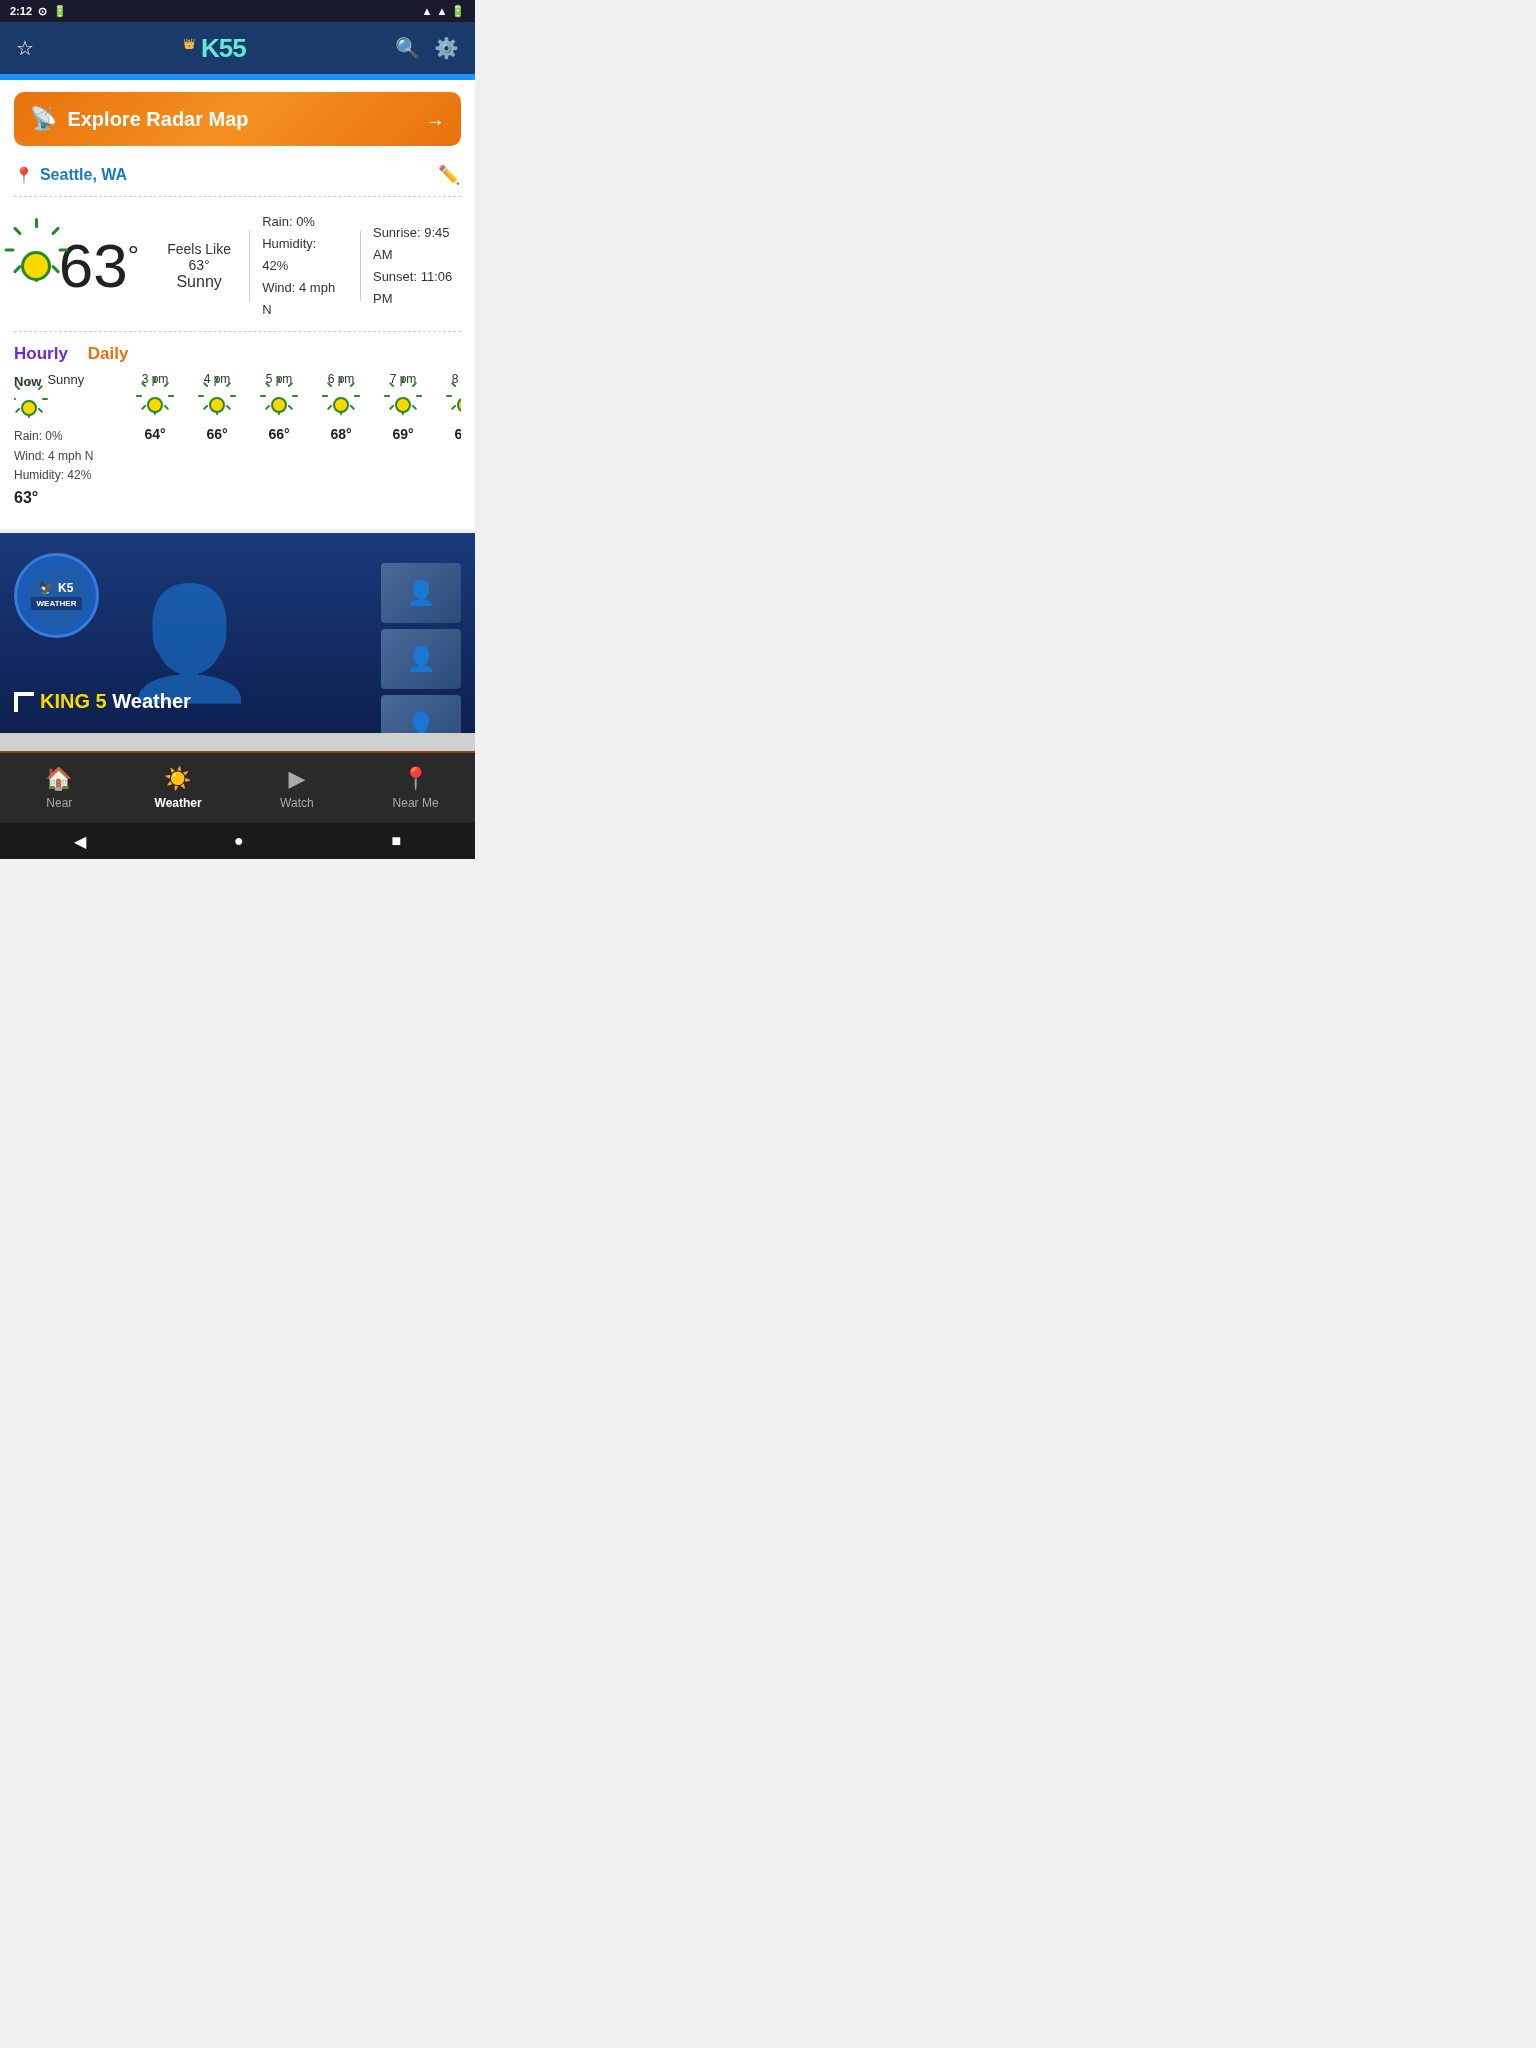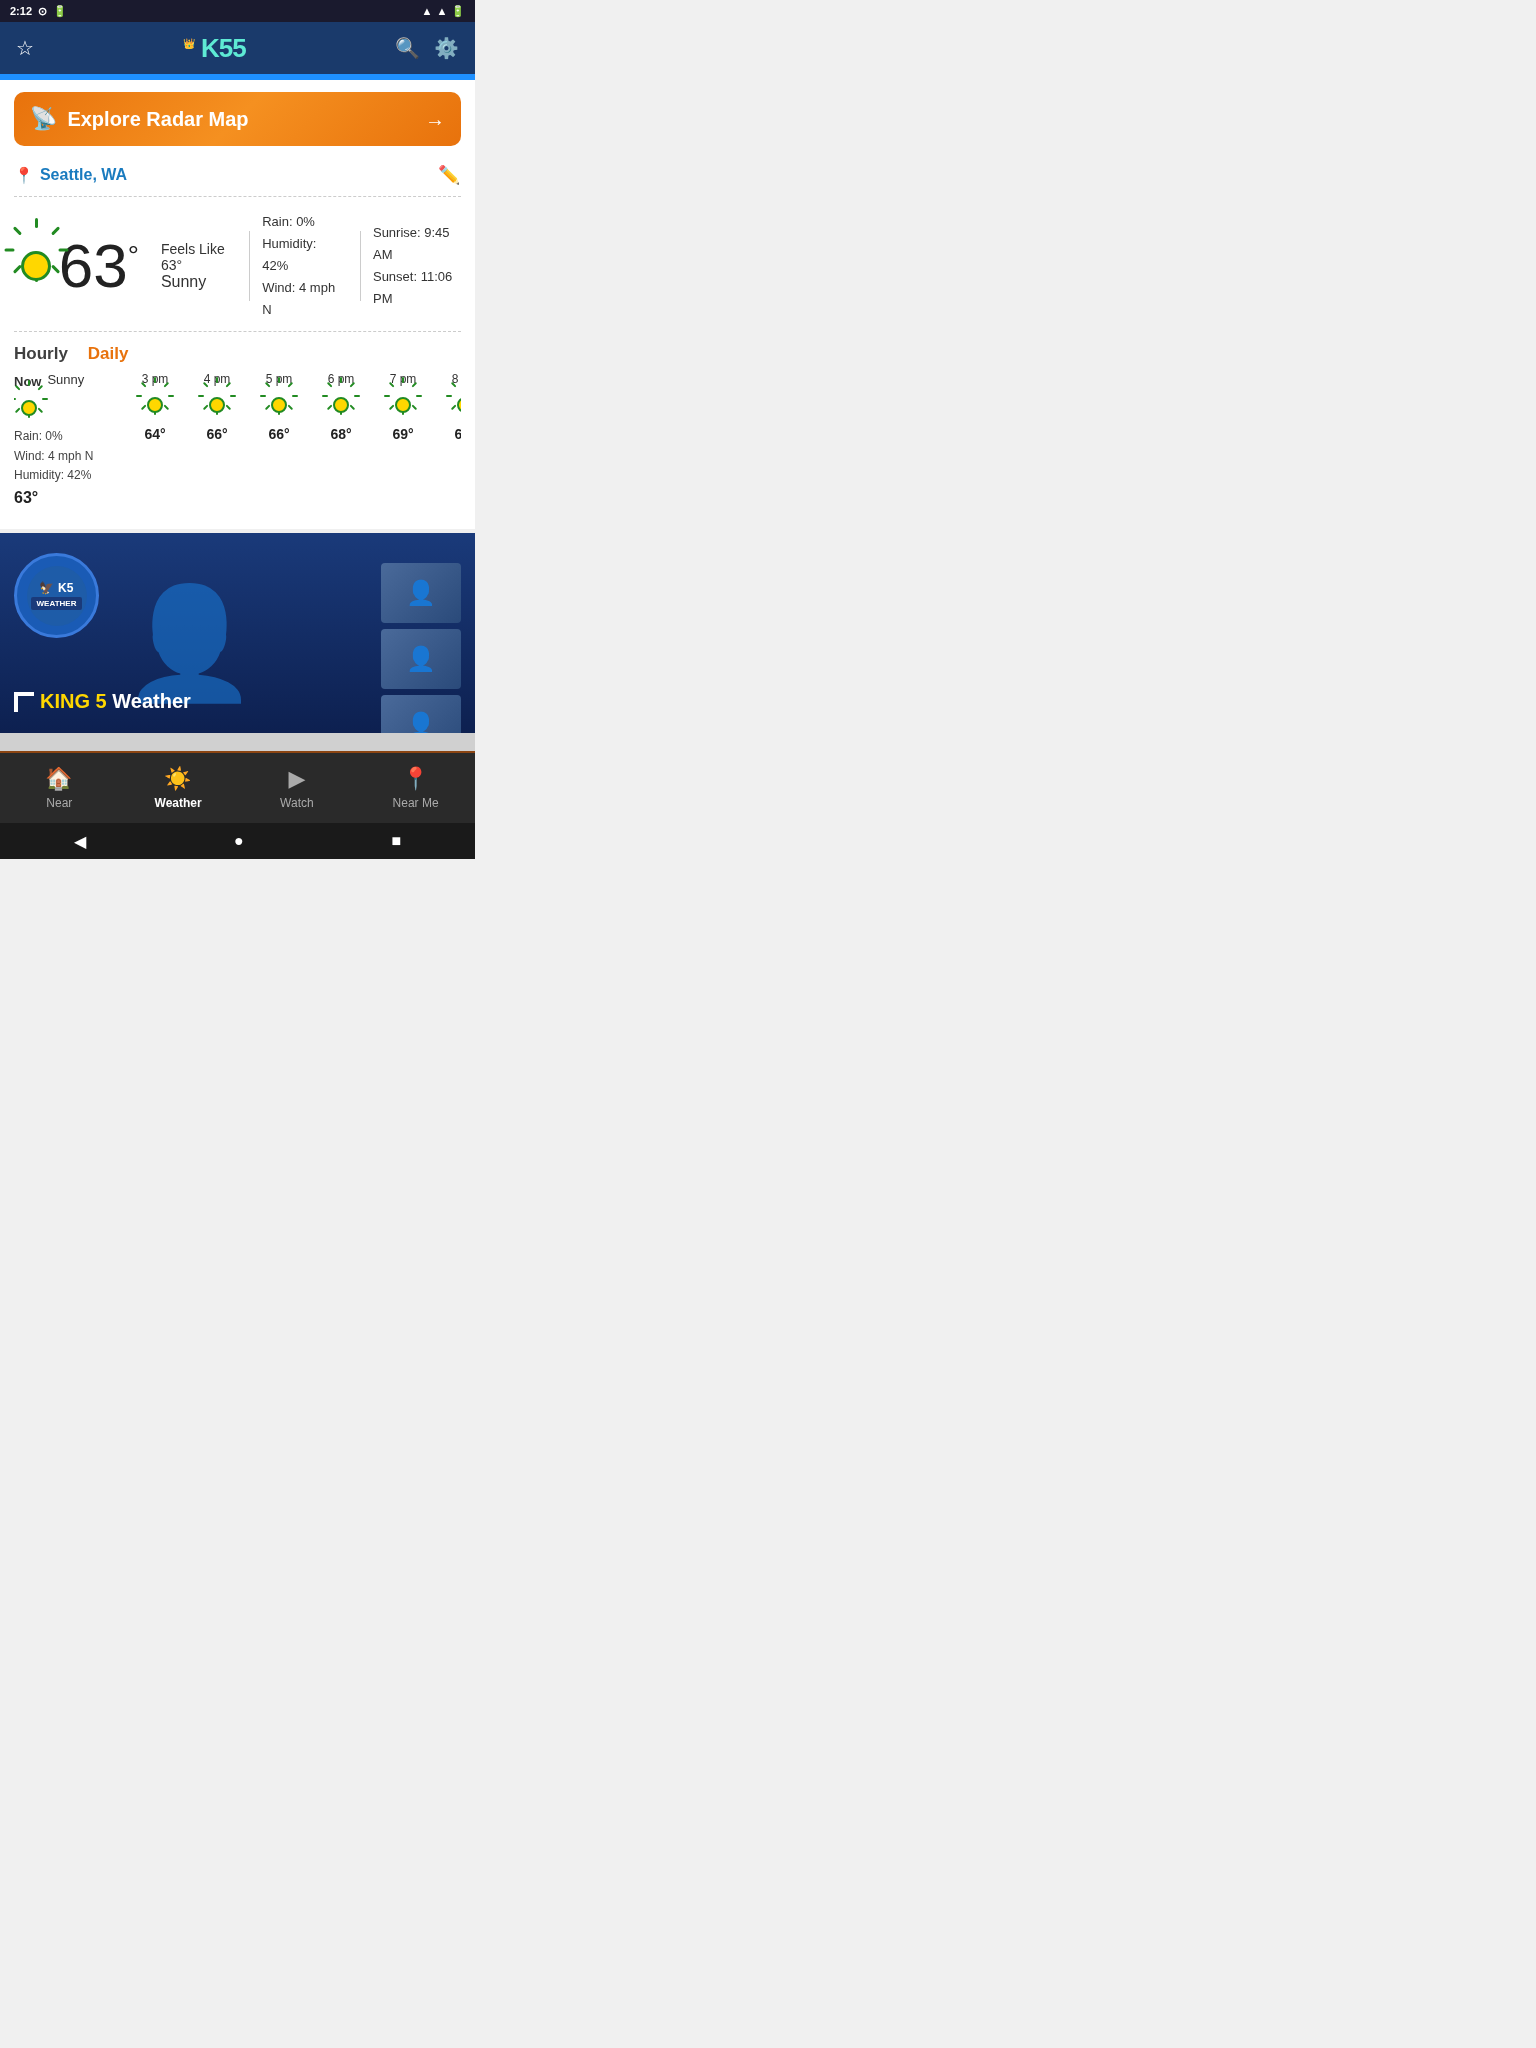--- a/index.html
+++ b/index.html
@@ -116,40 +116,40 @@
     .ray {
       position: absolute;
       background: #228B22;
       width: 3px;
       height: 10px;
       left: 50%; transform-origin: bottom center;
       border-radius: 2px;
     }
     .temp-large { font-size: 62px; font-weight: 300; color: #222; line-height: 1; }
     .temp-degree { font-size: 28px; vertical-align: super; }
-    .feels-like-block { margin-left: 8px; }
+    .feels-like-block { margin-left: 8px; text-align: center; }
     .feels-like { font-size: 14px; color: #333; }
     .condition { font-size: 16px; color: #333; }
 
     .weather-divider { width: 1px; background: #ccc; height: 70px; margin: 0 12px; }
     .weather-stats { font-size: 13px; color: #333; line-height: 1.7; margin-right: 12px; }
     .weather-sun { font-size: 13px; color: #333; line-height: 1.7; }
 
     
     .forecast-tabs {
       display: flex;
       gap: 20px;
       padding: 12px 0 8px 0;
     }
     .tab-hourly, .tab-daily {
       font-size: 17px;
       font-weight: 700;
       cursor: pointer;
     }
-    .tab-hourly { color: #404040; }
+    .tab-hourly { color: #6d28d9; }
     .tab-daily { color: #e8720c; }
 
     
     .hourly-scroll {
       overflow-x: auto;
       padding-bottom: 10px;
       scrollbar-width: none;
     }
     .hourly-scroll::-webkit-scrollbar { display: none; }
     .hourly-row {

